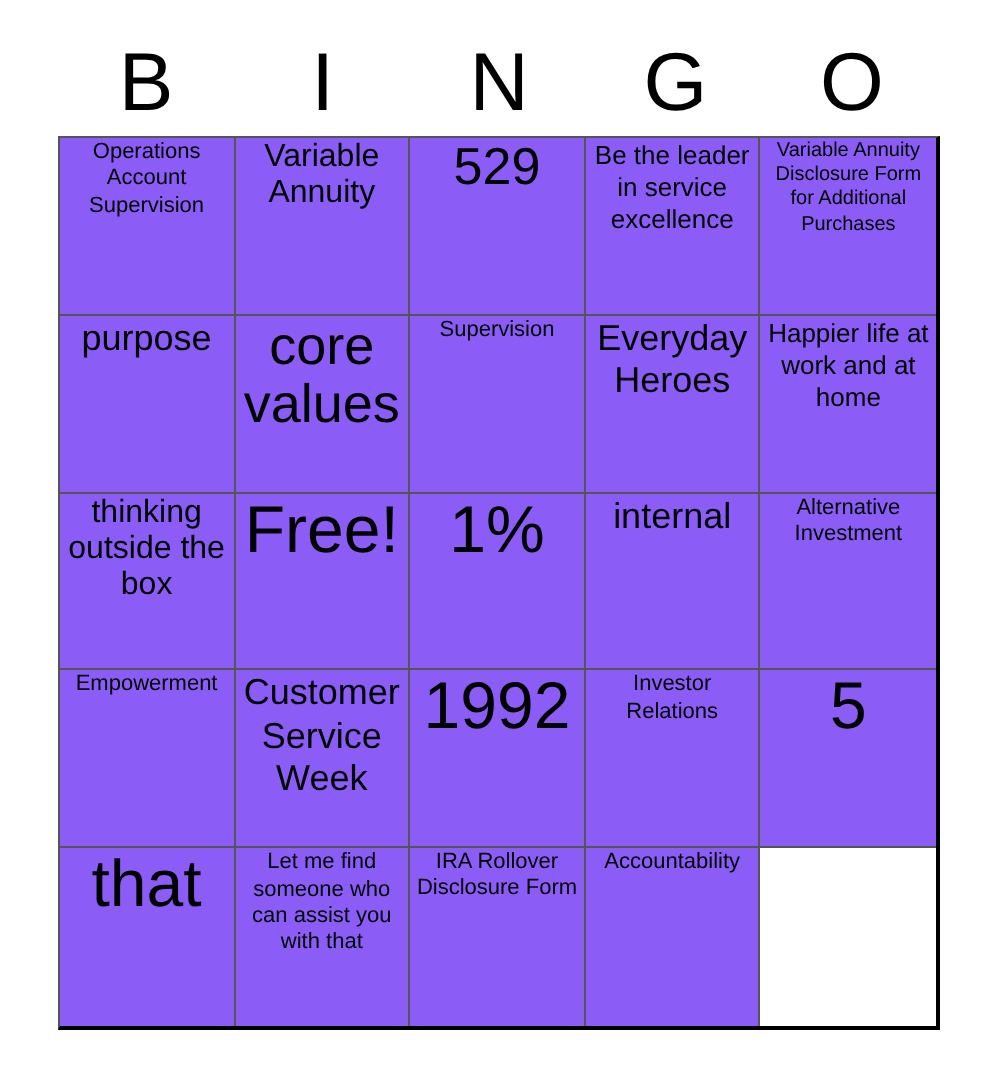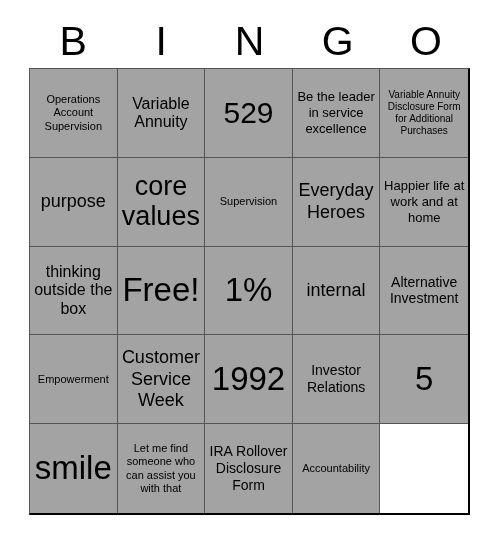--- a/index.html
+++ b/index.html
@@ -62,49 +62,49 @@
     grid-template-columns: repeat(5, 1fr);
     grid-template-rows: repeat(5, 1fr);
     background: #ffffff;
   }
 
   .bingo-cell {
     box-sizing: border-box;
     border-right: 1px solid #555555;
     border-bottom: 1px solid #555555;
     display: flex;
-    align-items: center;
+    align-items: flex-start;
     justify-content: center;
     text-align: center;
     padding: 1px 2px;
     overflow: hidden;
-    background: #a3a3a3;
+    background: #8b5cf6;
   }
   .bingo-cell:nth-child(5n) { border-right: none; }
   .bingo-cell:nth-child(n+21) { border-bottom: none; }
 
   .cell-text {
     display: block;
     width: 100%;
     line-height: 1.12;
     word-wrap: break-word;
     overflow-wrap: break-word;
     hyphens: none;
   }
 
   
   .fs-xxs .cell-text { font-size: 10px;  line-height: 1.22; }
   .fs-xs  .cell-text { font-size: 11px;   line-height: 1.22; }
   .fs-s   .cell-text { font-size: 13px;   line-height: 1.22; }
-  .fs-m   .cell-text { font-size: 14px; line-height: 1.2; }
+  .fs-m   .cell-text { font-size: 11px; line-height: 1.2; }
   .fs-l   .cell-text { font-size: 18px;   line-height: 1.18; }
   .fs-xl  .cell-text { font-size: 16px;   line-height: 1.14; }
   .fs-xxl .cell-text { font-size: 27px;   line-height: 1.1; }
   .fs-huge .cell-text { font-size: 33px;  line-height: 1.05; }
-  .fs-giant .cell-text { font-size: 30px; line-height: 1.0; }
+  .fs-giant .cell-text { font-size: 26px; line-height: 1.0; }
 </style>
 </head>
 <body>
 
 <div id="bingo-card">
 
   <div id="header-row">
     <div class="header-letter">B</div>
     <div class="header-letter">I</div>
     <div class="header-letter">N</div>
@@ -172,21 +172,21 @@
       <span class="cell-text">1992</span>
     </div>
     <div class="bingo-cell fs-m">
       <span class="cell-text">Investor Relations</span>
     </div>
 
     <div class="bingo-cell fs-huge">
       <span class="cell-text">5</span>
     </div>
     <div class="bingo-cell fs-huge">
-      <span class="cell-text">smile</span>
+      <span class="cell-text">that</span>
     </div>
     <div class="bingo-cell fs-xs">
       <span class="cell-text">Let me find someone who can assist you with that</span>
     </div>
     <div class="bingo-cell fs-m">
       <span class="cell-text">IRA Rollover Disclosure Form</span>
     </div>
     <div class="bingo-cell fs-xs">
       <span class="cell-text">Accountability</span>
     </div>

